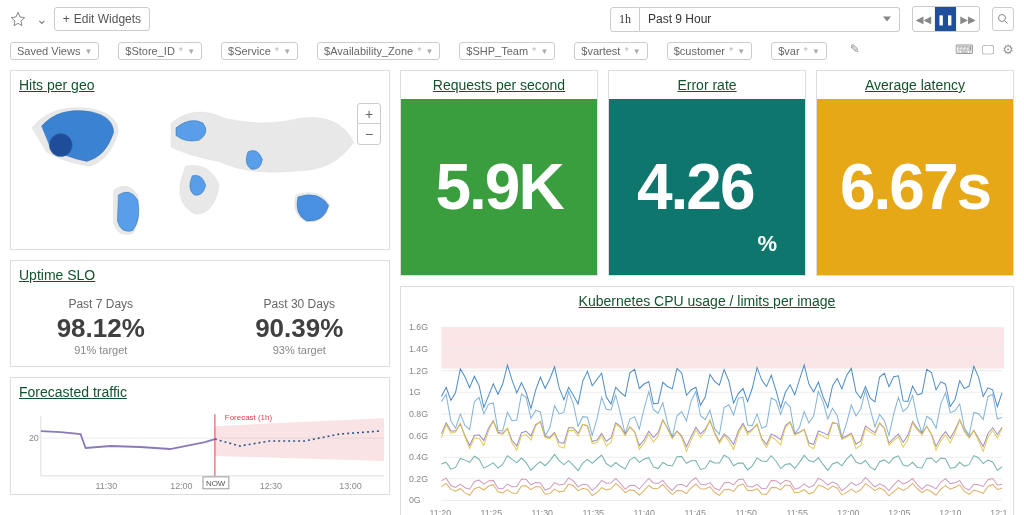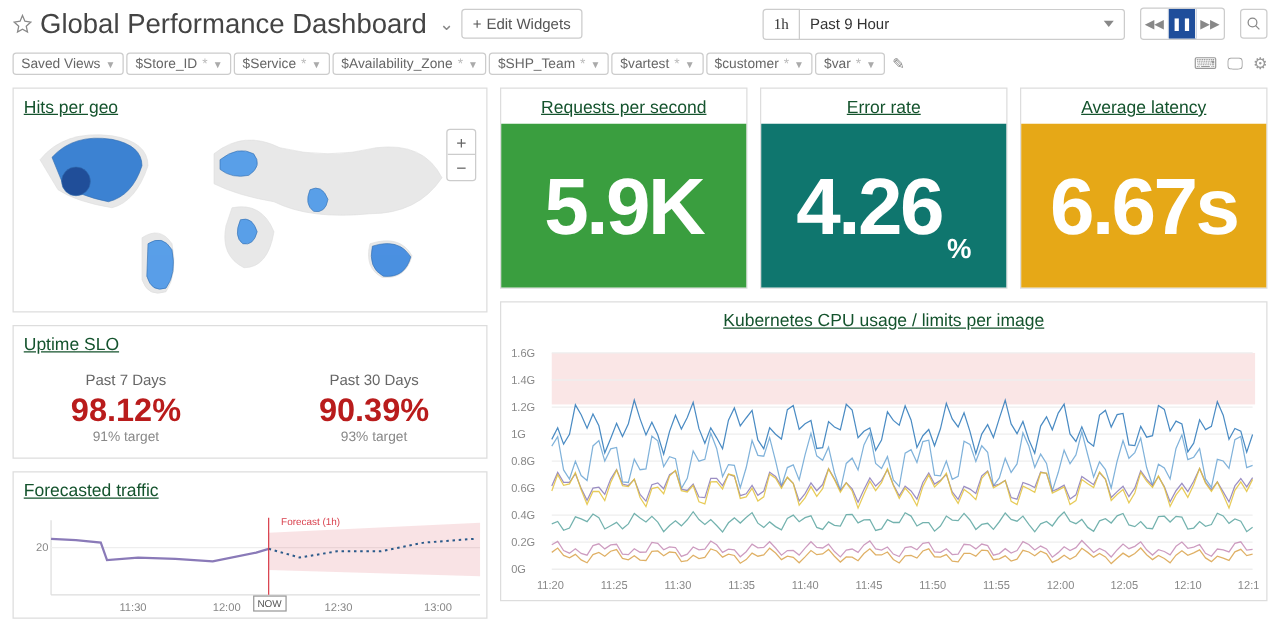--- a/index.html
+++ b/index.html
@@ -13,60 +13,59 @@
   .time-btn { border: 1px solid #ccc; padding: 4px 8px; font-size: 12px; background: #fff; }
   .time-range { display: flex; }
   .time-range .tr-short { border-radius: 3px 0 0 3px; font-family: Liberation Serif, serif; }
   .time-range .tr-long { border-left: none; border-radius: 0 3px 3px 0; width: 260px; text-align: left; position: relative; }
   .tr-long::after { content: ""; position: absolute; right: 8px; top: 50%; width: 0; height: 0; border-left: 4px solid transparent; border-right: 4px solid transparent; border-top: 5px solid #888; transform: translateY(-50%); }
   .playback { display: flex; margin-left: 6px; border: 1px solid #ccc; border-radius: 3px; overflow: hidden; }
   .playback > div { width: 22px; height: 24px; display: flex; align-items: center; justify-content: center; font-size: 10px; color: #888; cursor: pointer; border-right: 1px solid #eee; }
   .playback > div:last-child { border-right: none; }
   .playback .active { background: #1f4e9b; color: #fff; }
   .search-icon { width: 22px; height: 24px; border: 1px solid #ccc; border-radius: 3px; margin-left: 6px; display: flex; align-items: center; justify-content: center; cursor: pointer; }
-  .tvbar { display: flex; align-items: center; padding: 4px 10px 10px; gap: 2px; flex-wrap: wrap; position: relative; }
+  .tvbar { display: flex; align-items: flex-start; padding: 4px 10px 10px; gap: 19px; flex-wrap: wrap; position: relative; }
   .tv-select { display: inline-flex; align-items: center; gap: 4px; border: 1px solid #ccc; padding: 2px 6px; border-radius: 3px; font-size: 11px; color: #666; cursor: pointer; background: #fff; }
   .tv-select .dd { font-size: 8px; color: #aaa; }
   .tv-pencil { color: #888; cursor: pointer; font-size: 12px; margin-left: 4px; }
   .right-icons { margin-left: auto; display: flex; gap: 8px; color: #999; }
   .right-icons span { cursor: pointer; }
   .grid { display: grid; grid-template-columns: 380px 1fr; gap: 10px; padding: 0 10px 10px; }
   .panel { border: 1px solid #ddd; background: #fff; }
   .panel-title { font-size: 14px; padding: 6px 8px; color: #14532d; border-bottom: none; text-decoration: underline; }
   .geo-body { position: relative; height: 150px; padding: 0 6px 6px; }
   .geo-zoom { position: absolute; right: 8px; top: 4px; display: flex; flex-direction: column; border: 1px solid #ccc; border-radius: 3px; overflow: hidden; background: #fff; z-index: 2; }
   .geo-zoom > div { width: 22px; height: 20px; display: flex; align-items: center; justify-content: center; cursor: pointer; font-size: 14px; color: #666; }
   .geo-zoom > div:first-child { border-bottom: 1px solid #ccc; }
   .slo-body { display: flex; gap: 19px; }
   .slo-col { flex: 1; text-align: center; padding: 8px 0 10px; }
   .slo-label { font-size: 12px; color: #666; margin-bottom: 2px; }
-  .slo-value { font-size: 26px; font-weight: 700; color: #b91c1c; }
+  .slo-value { font-size: 26px; font-weight: 700; color: #404040; }
   .slo-target { font-size: 11px; color: #888; }
   .kpi-row { display: grid; grid-template-columns: 1fr 1fr 1fr; gap: 10px; }
   .kpi { border: 1px solid #ddd; }
-  .kpi-body { height: 131px; display: flex; align-items: center; justify-content: center; color: #fff; font-weight: 700; }
+  .kpi-body { height: 176px; display: flex; align-items: center; justify-content: center; color: #fff; font-weight: 700; }
   .kpi-body .big { font-size: 64px; letter-spacing: -2px; }
   .kpi-body .small { font-size: 22px; margin-left: 4px; align-self: flex-end; margin-bottom: 18px; }
   .green { background: #3a9e3f; }
   .red  { background: #0f766e; }
   .amber{ background: #e6a817; }
   .forecast-body { height: 88px; position: relative; }
   .cpu-body { height: 210px; padding: 0 6px 4px; }
   svg text { font-family: inherit; }
   .left-col { display: flex; flex-direction: column; gap: 10px; }
   .right-col { display: flex; flex-direction: column; gap: 10px; text-align: center; }
 </style>
 </head>
 <body>
 
 <div class="header">
   <svg class="star-icon" viewBox="0 0 24 24">
       <path d="M12 2l2.9 6.9L22 10l-5.5 5 1.5 7L12 18.5 6 22l1.5-7L2 10l7.1-1.1z"></path>
     </svg>
-  <span class="title">Global Performance Dashboard</span>
   <span class="title-dd">⌄</span>
   <button class="btn">
       <span>+</span>
       <span>Edit Widgets</span>
     </button>
   <div class="spacer"></div>
   <div class="time-range">
     <div class="time-btn tr-short">1h</div>
     <div class="time-btn tr-long">Past 9 Hour</div>
   </div>

